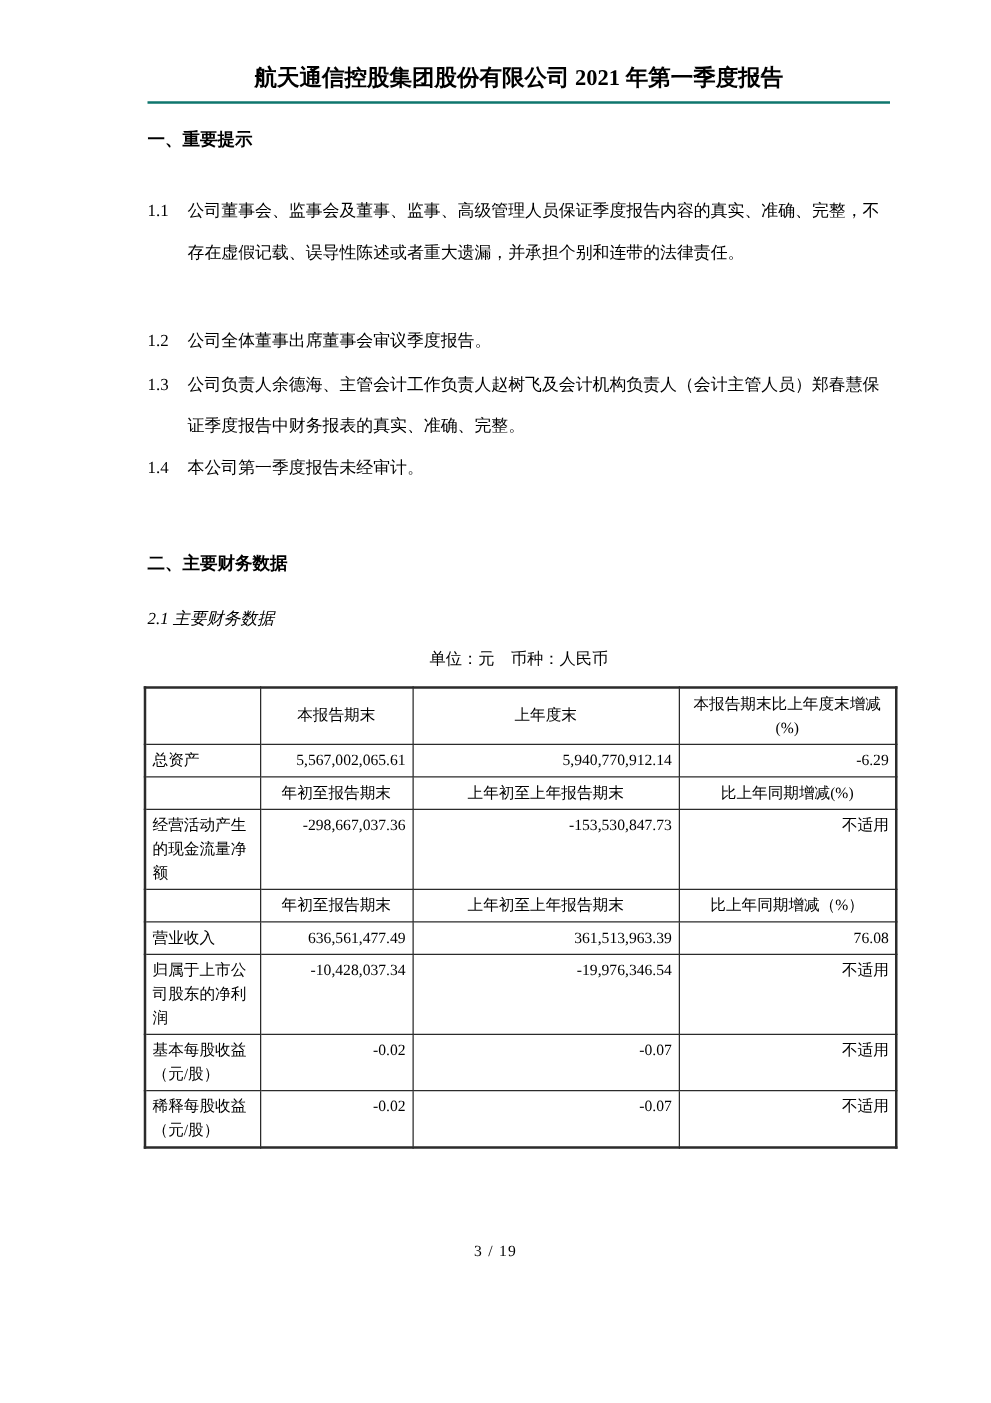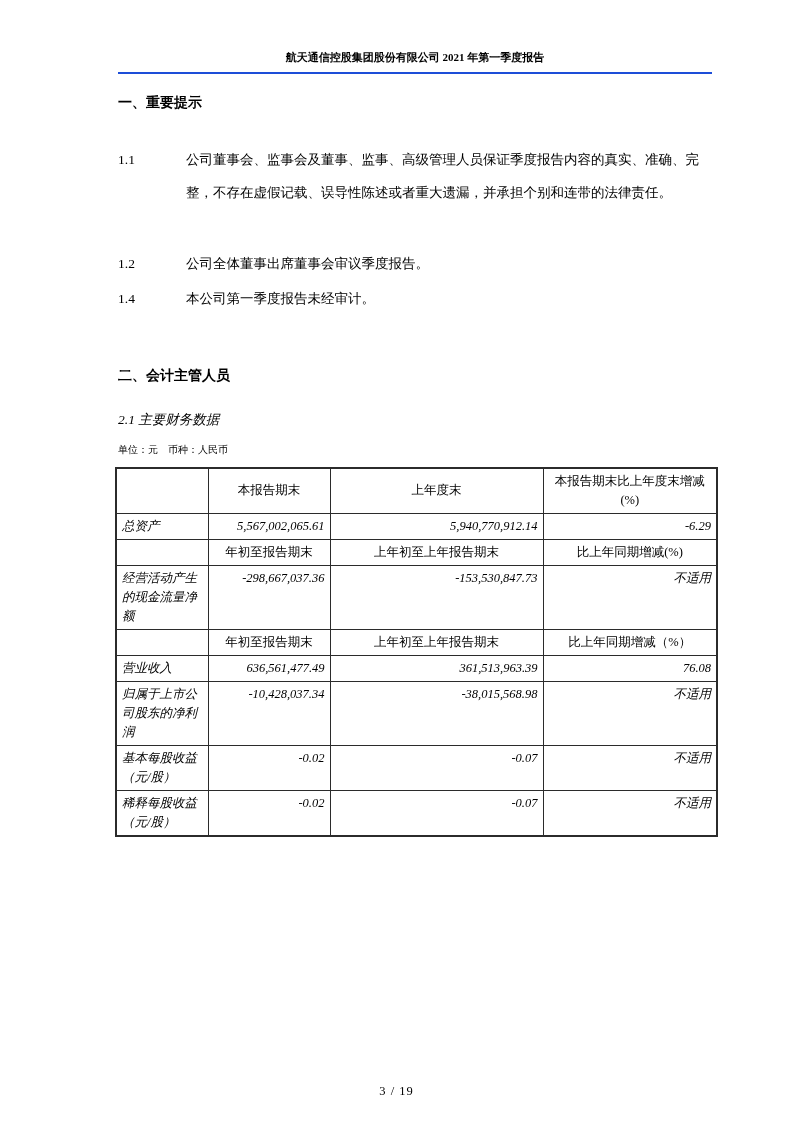--- a/index.html
+++ b/index.html
@@ -4,58 +4,58 @@
 <style>
   html,body { margin:0; padding:0; }
   body {
     width:793px; height:1122px; background:#ffffff; color:#000;
     font-family:"Liberation Serif","DejaVu Serif",serif;
     position:relative; overflow:hidden;
   }
   .page-content { position:absolute; left:118px; top:0; width:594px; }
 
   .doc-header {
-    text-align:center; font-weight:bold; font-size:11px;
+    text-align:center; font-weight:bold; font-size:18px;
     padding-top:50px; padding-bottom:7px;
-    border-bottom:2px solid #1d4ed8;
+    border-bottom:2px solid #0f766e;
   }
 
   .sec-heading { font-weight:bold; font-size:14px; margin:0; }
   .sec-heading.h1 { margin-top:20px; }
   .sec-heading.h2 { margin-top:52px; }
 
-  .item { display:flex; font-size:13.5px; line-height:33px;gap:36px; }
+  .item { display:flex; font-size:13.5px; line-height:33px; }
   .item .num { width:32px; flex:none; }
   .item .text { flex:1; }
   .item:nth-of-type(1) { margin-top:14px; }
   .item:nth-of-type(2) { margin-top:31px; }
   .item:nth-of-type(3) { margin-top:38px; }
   .item:nth-of-type(4) { margin-top:2px; }
 
   .subheading { font-size:13.5px; margin-top:26px; font-weight:normal;font-style:italic; }
-  .unit-note  { font-size:10px; text-align:left; margin-top:9px; }
+  .unit-note  { font-size:13px; text-align:center; margin-top:9px; }
 
   table.fin {
     border-collapse:collapse; table-layout:fixed;
     width:601px; margin-left:-3px; margin-top:8px;
     font-size:12.5px;
   }
   table.fin td {
     border:1px solid #2b2b2b; padding:3px 5px;
     vertical-align:top; line-height:19px;
     word-break:break-all; overflow-wrap:anywhere;
   }
   table.fin { border:2px solid #2b2b2b; }
   tr.row-head td, tr.row-sub td { text-align:center; vertical-align:middle; }
   tr.row-head td { height:34px; }
-  tr.row-data td { text-align:right;font-style:italic; }
+  tr.row-data td { text-align:right; }
   tr.row-data td:first-child { text-align:left; }
 
   .footer-page {
-    position:absolute; top:1084px; left:0; width:793px;
+    position:absolute; top:994px; left:0; width:793px;
     text-align:center; font-size:12.5px; letter-spacing:1px;
   }
 </style>
 </head>
 <body>
 
 <div class="page-content">
 
   <div class="doc-header">
     <span>航天通信控股集团股份有限公司 2021 年第一季度报告</span>
@@ -65,25 +65,29 @@
 
   <div class="item">
     <span class="num">1.1</span>
     <span class="text">公司董事会、监事会及董事、监事、高级管理人员保证季度报告内容的真实、准确、完整，不存在虚假记载、误导性陈述或者重大遗漏，并承担个别和连带的法律责任。</span>
   </div>
   <div class="item">
     <span class="num">1.2</span>
     <span class="text">公司全体董事出席董事会审议季度报告。</span>
   </div>
   <div class="item">
+    <span class="num">1.3</span>
+    <span class="text">公司负责人余德海、主管会计工作负责人赵树飞及会计机构负责人（会计主管人员）郑春慧保证季度报告中财务报表的真实、准确、完整。</span>
+  </div>
+  <div class="item">
     <span class="num">1.4</span>
     <span class="text">本公司第一季度报告未经审计。</span>
   </div>
 
-  <p class="sec-heading h2">二、会计主管人员</p>
+  <p class="sec-heading h2">二、主要财务数据</p>
   <p class="subheading">2.1 主要财务数据</p>
   <p class="unit-note">单位：元　币种：人民币</p>
 
   <table class="fin">
     <colgroup>
       <col style="width:92px">
         <col style="width:122px">
         <col style="width:213px">
         <col style="width:174px">
     </colgroup>
@@ -120,21 +124,21 @@
         </tr>
         <tr class="row-data">
           <td>营业收入</td>
           <td>636,561,477.49</td>
           <td>361,513,963.39</td>
           <td>76.08</td>
         </tr>
         <tr class="row-data">
           <td>归属于上市公司股东的净利润</td>
           <td>-10,428,037.34</td>
-          <td>-38,015,568.98</td>
+          <td>-19,976,346.54</td>
           <td>不适用</td>
         </tr>
         <tr class="row-data">
           <td>基本每股收益（元/股）</td>
           <td>-0.02</td>
           <td>-0.07</td>
           <td>不适用</td>
         </tr>
         <tr class="row-data">
           <td>稀释每股收益（元/股）</td>

